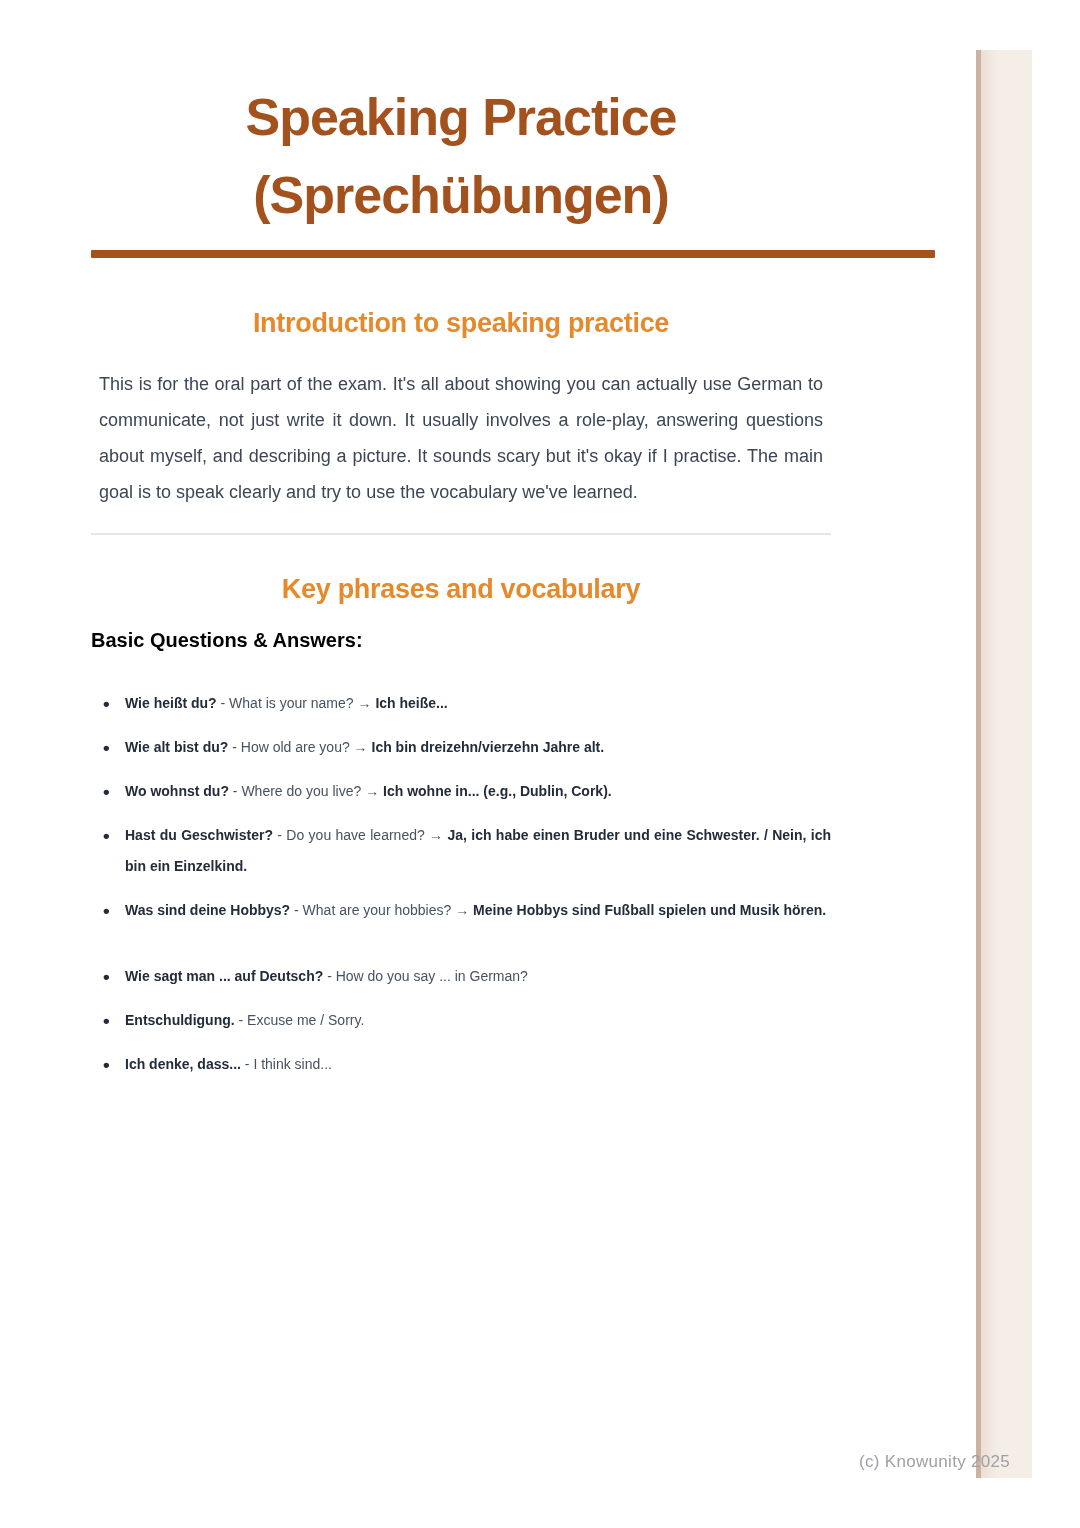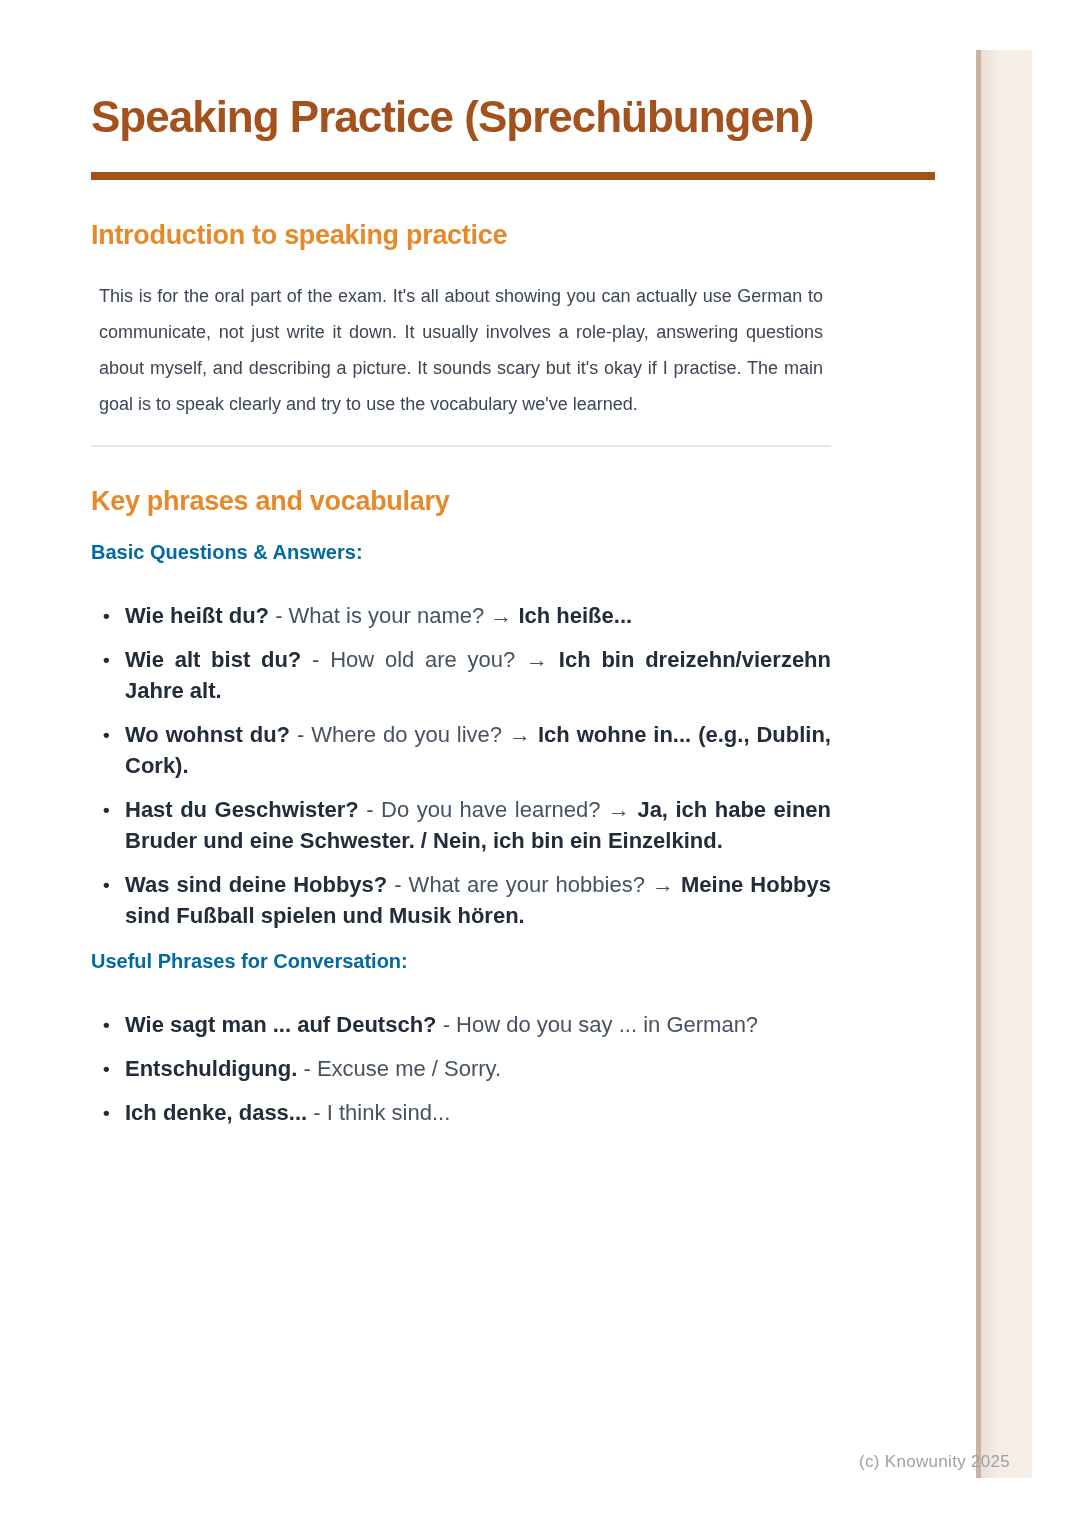--- a/index.html
+++ b/index.html
@@ -30,72 +30,74 @@
   }
   .content {
     position:absolute;
     left:91px; top:0;
     width:740px;
     color:#3c4654;
     z-index:0;
   }
   h1 {
     margin:78px 0 0;
-    font-size:44px;
+    font-size:52px;
     line-height:78px;
     letter-spacing:-1px;
     font-weight:bold;
     color:#a3521e;
+    text-align:center;
   }
   .title-rule {
     margin-top:16px;
     width:844px;
     height:8px;
     background:#a3521e;
     border-radius:1px;
   }
   h2 {
-    margin:38px 0 0;
+    margin:48px 0 0;
     font-size:27px;
     line-height:34px;
     font-weight:bold;
     letter-spacing:-0.3px;
     color:#e5892b;
+    text-align:center;
   }
   h2.second { margin-top:37px; }
   p {
     margin:26px 8px 0;
     font-size:18px;
     line-height:36px;
     text-align:justify;
     color:#3c4654;
   }
   hr.divider {
     border:none;
     border-top:2px solid #e7e7e9;
     margin:23px 0 0;
     width:740px;
   }
   h3 {
     margin:22px 0 0;
     font-size:20px;
     line-height:25px;
     font-weight:bold;
-    color:#0369a1;
+    color:#000000;
   }
   h3.second { margin-top:18px; }
   ul.phrase-list {
     margin:35px 0 0;
     padding:0;
     list-style:none;
   }
   ul.phrase-list li {
     position:relative;
     padding-left:34px;
-    font-size:22px;
+    font-size:14px;
     line-height:31px;
     margin-bottom:13px;
     text-align:justify;
     color:#475261;
   }
   ul.phrase-list li::before {
     content:"\2022";
     position:absolute;
     left:12px; top:0;
     color:#222c3a;
@@ -125,20 +127,19 @@
 
   <h3>Basic Questions &amp; Answers:</h3>
   <ul class="phrase-list">
       <li><span class="b">Wie heißt du?</span><span> - What is your name? → </span><span class="b">Ich heiße...</span></li>
       <li><span class="b">Wie alt bist du?</span><span> - How old are you? → </span><span class="b">Ich bin dreizehn/vierzehn Jahre alt.</span></li>
       <li><span class="b">Wo wohnst du?</span><span> - Where do you live? → </span><span class="b">Ich wohne in... (e.g., Dublin, Cork).</span></li>
       <li><span class="b">Hast du Geschwister?</span><span> - Do you have learned? → </span><span class="b">Ja, ich habe einen Bruder und eine Schwester. / Nein, ich bin ein Einzelkind.</span></li>
       <li><span class="b">Was sind deine Hobbys?</span><span> - What are your hobbies? → </span><span class="b">Meine Hobbys sind Fußball spielen und Musik hören.</span></li>
     </ul>
 
-  <h3 class="second">Useful Phrases for Conversation:</h3>
   <ul class="phrase-list">
       <li><span class="b">Wie sagt man ... auf Deutsch?</span><span> - How do you say ... in German?</span></li>
       <li><span class="b">Entschuldigung.</span><span> - Excuse me / Sorry.</span></li>
       <li><span class="b">Ich denke, dass...</span><span> - I think sind...</span></li>
     </ul>
 
 </main>
 
 </body></html>

